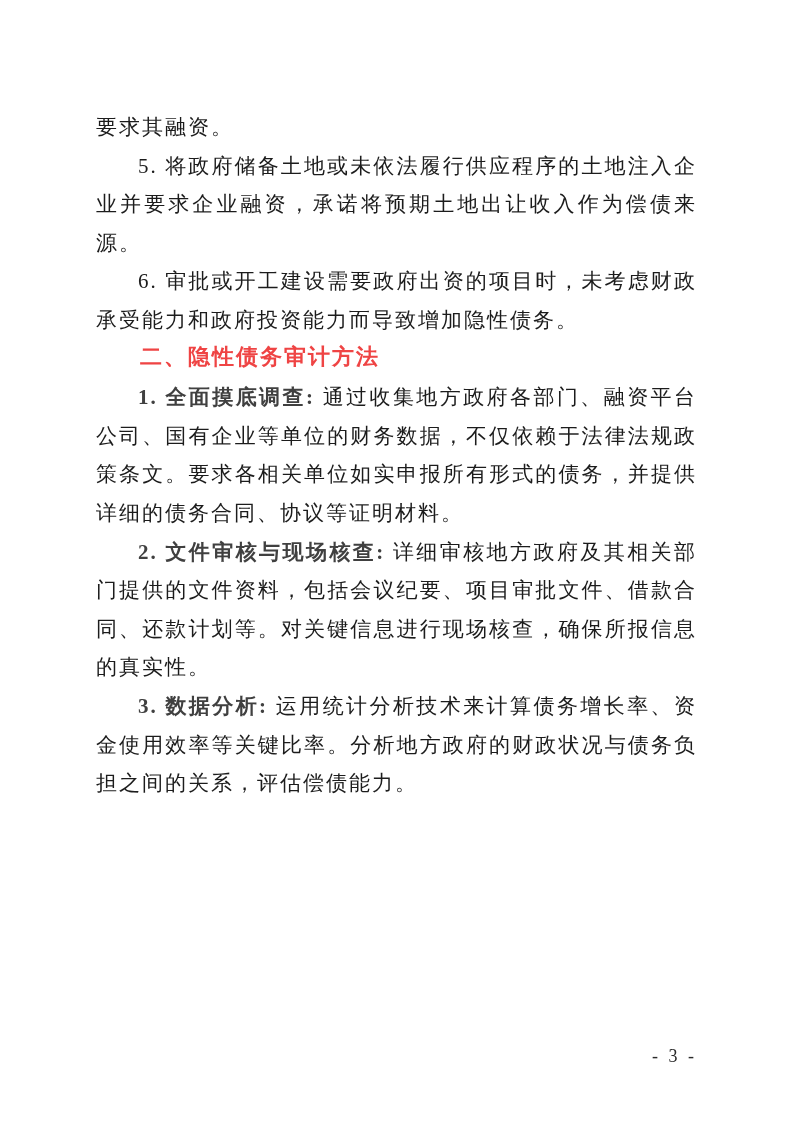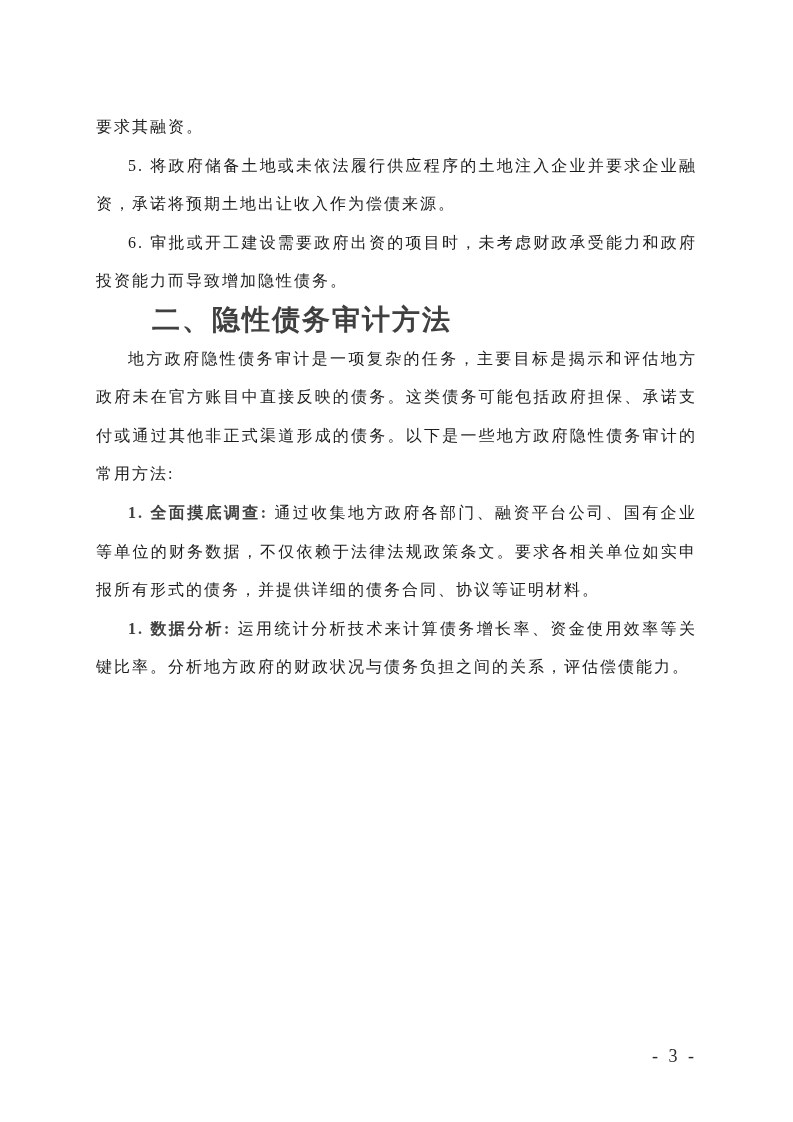--- a/index.html
+++ b/index.html
@@ -17,39 +17,39 @@
     color: #1c1c1c;
   }
   .content {
     position: absolute;
     left: 96px;
     top: 108px;
     width: 601px;
   }
   .para {
     margin: 0;
-    font-size: 16px;
+    font-size: 21px;
     line-height: 38.6px;
     letter-spacing: 2px;
     text-align: justify;
     text-indent: 2em;
     font-family: "Liberation Serif", "DejaVu Serif", serif;
   }
   .para.continuation {
     text-indent: 0;
   }
   .heading {
     margin: 0;
-    font-size: 28px;
+    font-size: 22px;
     line-height: 38.6px;
     letter-spacing: 2px;
     text-indent: 2em;
     font-weight: 700;
-    color: #404040;
-    font-family: Liberation Sans, sans-serif;
+    color: #ef4444;
+    font-family: Liberation Mono, monospace;
   }
   .lead {
     font-weight: 700;
     color: #404040;
   }
   .page-footer {
     position: absolute;
     right: 96px;
     bottom: 55px;
     font-size: 18px;
@@ -66,23 +66,23 @@
 
     <p class="para continuation">要求其融资。</p>
 
     <p class="para">5. 将政府储备土地或未依法履行供应程序的土地注入企业并要求企业融资，承诺将预期土地出让收入作为偿债来源。</p>
 
     <p class="para">6. 审批或开工建设需要政府出资的项目时，未考虑财政承受能力和政府投资能力而导致增加隐性债务。</p>
 
 
     <h2 class="heading">二、隐性债务审计方法</h2>
 
-    <p class="para">地方政府隐性债务审计是一项复杂的任务，主要目标是揭示和评估地方政府未在官方账目中直接反映的债务。这类债务可能包括政府担保、承诺支付或通过其他非正式渠道形成的债务。以下是一些地方政府隐性债务审计的常用方法:</p>
 
     <p class="para"><span class="lead">1. 全面摸底调查:</span><span> 通过收集地方政府各部门、融资平台公司、国有企业等单位的财务数据，不仅依赖于法律法规政策条文。要求各相关单位如实申报所有形式的债务，并提供详细的债务合同、协议等证明材料。</span></p>
 
+    <p class="para"><span class="lead">2. 文件审核与现场核查:</span><span> 详细审核地方政府及其相关部门提供的文件资料，包括会议纪要、项目审批文件、借款合同、还款计划等。对关键信息进行现场核查，确保所报信息的真实性。</span></p>
 
-    <p class="para"><span class="lead">1. 数据分析:</span><span> 运用统计分析技术来计算债务增长率、资金使用效率等关键比率。分析地方政府的财政状况与债务负担之间的关系，评估偿债能力。</span></p>
+    <p class="para"><span class="lead">3. 数据分析:</span><span> 运用统计分析技术来计算债务增长率、资金使用效率等关键比率。分析地方政府的财政状况与债务负担之间的关系，评估偿债能力。</span></p>
 
   </div>
 
   <div class="page-footer">- 3 -</div>
 </div>
 
 </body></html>

